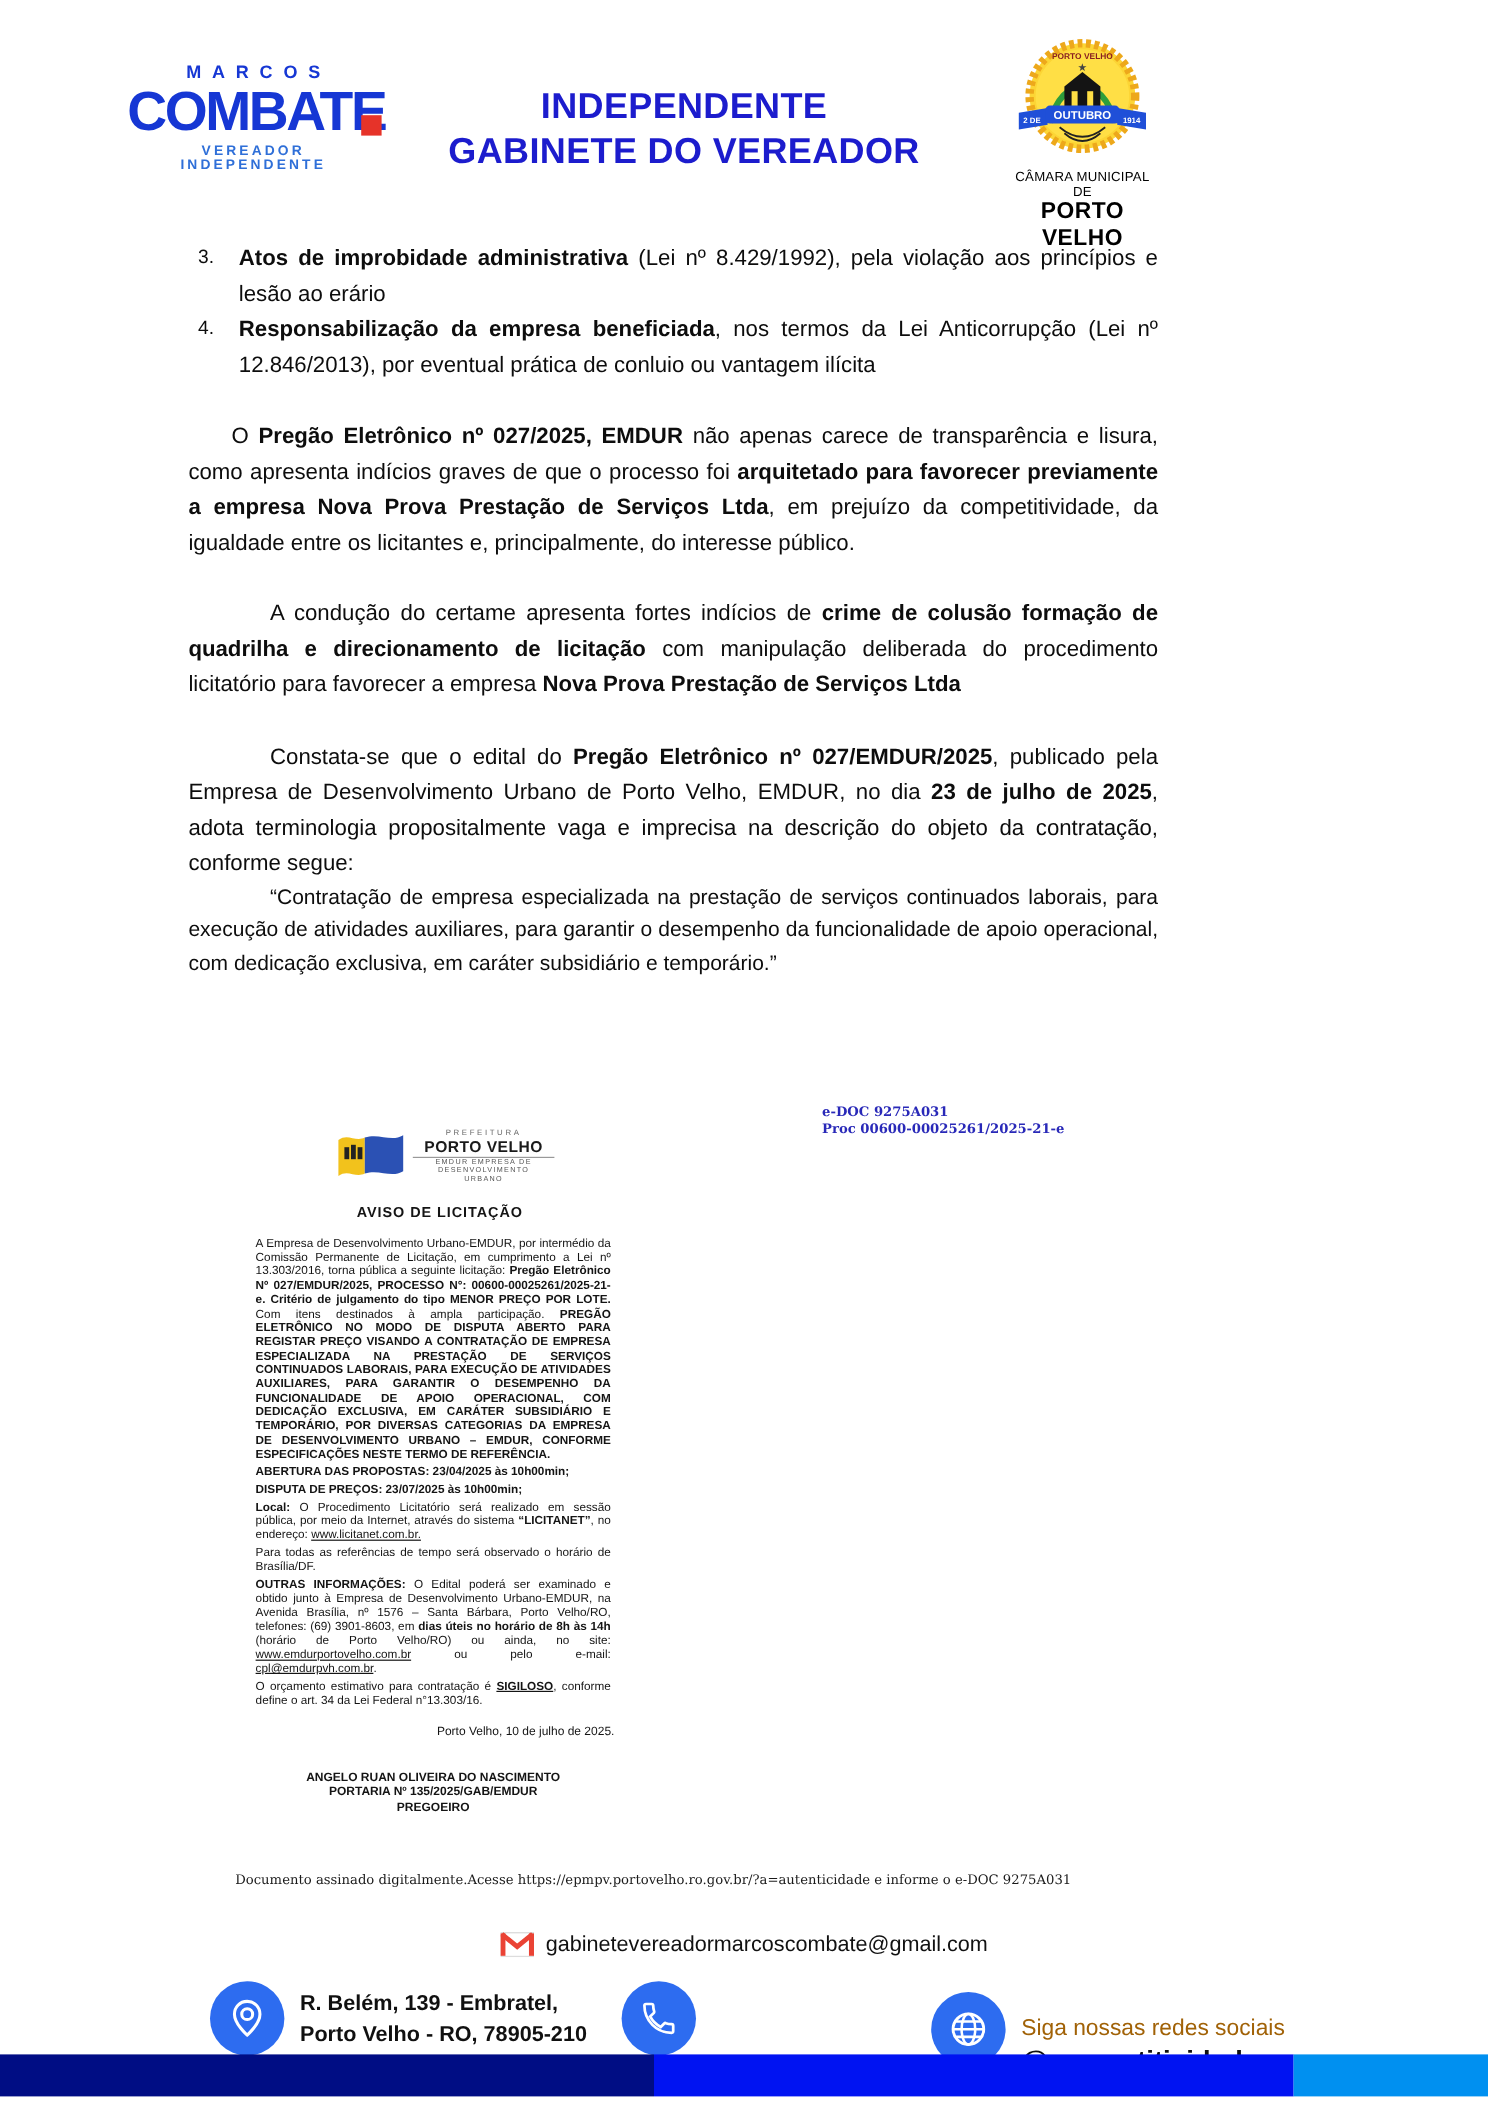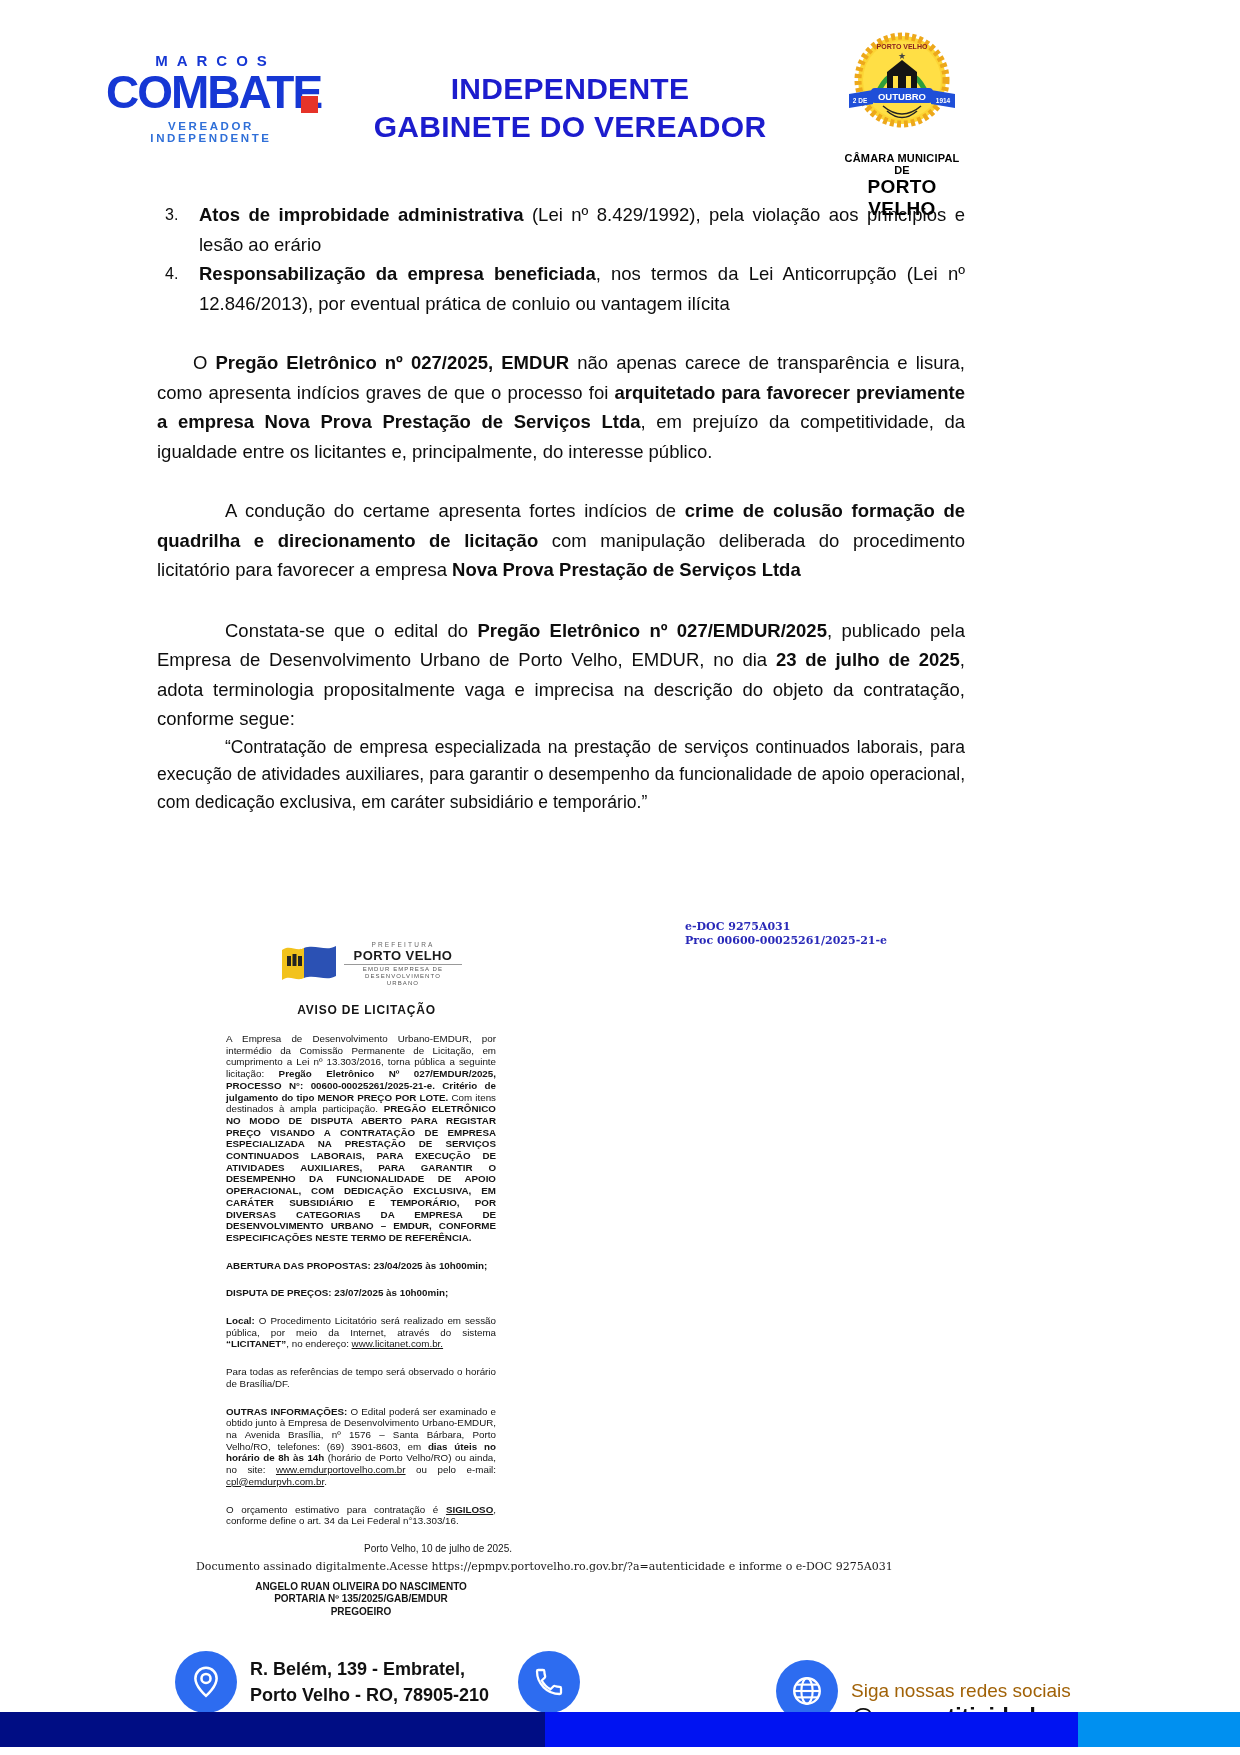--- a/index.html
+++ b/index.html
@@ -14,21 +14,21 @@
   .logo-block { position:absolute; left:106px; top:52px; width:210px; text-align:center; }
   .logo-top   { font-size:15px; font-weight:700; letter-spacing:9px; color:#1637d4; padding-left:9px; }
   .logo-main  { font-size:46px; font-weight:900; letter-spacing:-2px; color:#1637d4; line-height:46px; position:relative; }
   .logo-red   { position:absolute; right:-2px; bottom:2px; width:17px; height:17px; background:#e63329; }
   .logo-sub   { margin-top:5px; font-size:11.5px; font-weight:700; letter-spacing:2.6px; color:#2f6fd8; }
 
   .main-title { position:absolute; left:352px; top:70px; width:436px; text-align:center;
                 font-size:30px; font-weight:800; color:#1c1ccd; line-height:38px; letter-spacing:0.3px; }
 
   .seal-block { position:absolute; left:841px; top:32px; width:122px; text-align:center; }
-  .seal-org1  { font-size:11px; font-weight:700; color:#000; margin-top:12px; letter-spacing:0.2px; }
+  .seal-org1  { font-size:11px; font-weight:400; color:#000; margin-top:1px; letter-spacing:0.2px; }
   .seal-org2  { font-size:19px; font-weight:900; color:#000; letter-spacing:0.4px; }
 
   
   .doc-body { position:absolute; left:157px; top:200px; width:808px;
               font-size:18.5px; line-height:29.5px; text-align:justify; color:#0d0d0d; }
   .li-row   { display:flex; }
   .li-num   { width:42px; padding-left:8px; font-size:16px; flex:none; }
   .li-text  { flex:1; }
   .para-1   { margin-top:30px; text-indent:36px; }
   .para-2   { margin-top:30px; text-indent:68px; }
@@ -43,21 +43,21 @@
   
   .notice { position:absolute; left:210px; top:941px; width:313px; color:#141414; }
   .notice-logo-row { margin-left:70px; display:flex; align-items:center; gap:6px; }
   .nl-text { width:118px; text-align:center; }
   .nl-pref { font-size:6.5px; letter-spacing:2.2px; color:#666; }
   .nl-city { font-size:13px; font-weight:900; color:#1a1a1a; letter-spacing:0.4px;
              border-bottom:1px solid #999; padding-bottom:1px; }
   .nl-sub  { font-size:6px; letter-spacing:1.1px; color:#555; margin-top:1px; }
   .notice-title { margin-top:17px; text-align:center; font-size:12px; font-weight:800; letter-spacing:0.8px; }
   .notice-body  { margin-top:14px; width:302px; font-size:9.8px; line-height:11.7px; text-align:justify; }
-  .notice-body p { margin:16px; }
+  .notice-body p { margin:3px; }
   .u { text-decoration:underline; }
   .notice-date { margin-top:14px; width:302px; text-align:right; font-size:10px; }
   .notice-sig  { margin-top:27px; width:302px; text-align:center; font-weight:800;
                  font-size:10px; line-height:12.5px; }
 
   
   .digi-sign { position:absolute; left:196px; top:1560px; font-family:"DejaVu Serif", serif;
                font-size:11px; color:#1a1a1a; }
 
   
@@ -178,20 +178,29 @@
 
     <div class="notice-sig">
       <div>ANGELO RUAN OLIVEIRA DO NASCIMENTO</div>
       <div>PORTARIA Nº 135/2025/GAB/EMDUR</div>
       <div>PREGOEIRO</div>
     </div>
   </div>
 
   <div class="digi-sign">Documento assinado digitalmente.Acesse https://epmpv.portovelho.ro.gov.br/?a=autenticidade e informe o e-DOC 9275A031</div>
 
+  <div class="email-row">
+    <svg width="28" height="21" viewBox="0 0 24 18">
+      <rect x="0.5" y="0.5" width="23" height="17" fill="#ffffff" stroke="#dddddd"></rect>
+      <rect x="0" y="1" width="3.6" height="16" fill="#ea4335"></rect>
+      <rect x="20.4" y="1" width="3.6" height="16" fill="#ea4335"></rect>
+      <path d="M1 1.5 L12 10.5 L23 1.5" fill="none" stroke="#ea4335" stroke-width="3.4"></path>
+    </svg>
+    <span class="email-text">gabinetevereadormarcoscombate@gmail.com</span>
+  </div>
 
   <div class="contact c1">
     <div class="icon-circle">
       <svg width="34" height="34" viewBox="0 0 24 24">
         <path d="M12 2 C7.5 2 4.5 5.5 4.5 9.5 c0 5.8 7.5 12.3 7.5 12.3 s7.5-6.5 7.5-12.3 C19.5 5.5 16.5 2 12 2 z" fill="none" stroke="#ffffff" stroke-width="1.8"></path>
         <circle cx="12" cy="9.5" r="3.2" fill="none" stroke="#ffffff" stroke-width="1.8"></circle>
       </svg>
     </div>
     <div class="c-lines">
       <div class="c-bold">R. Belém, 139 - Embratel,</div>

